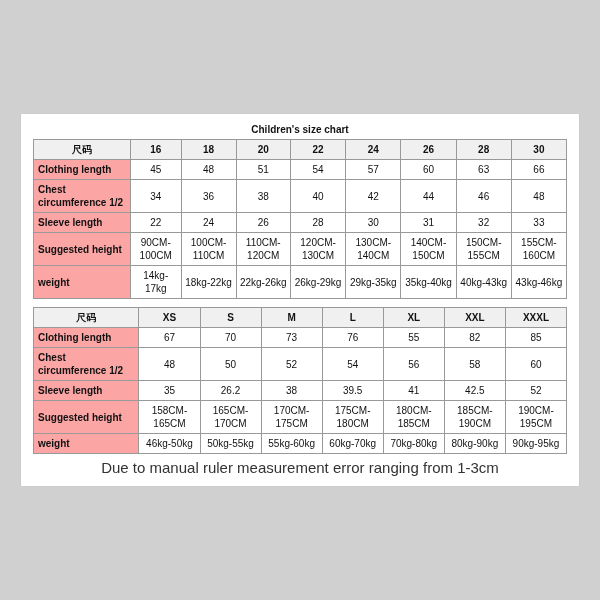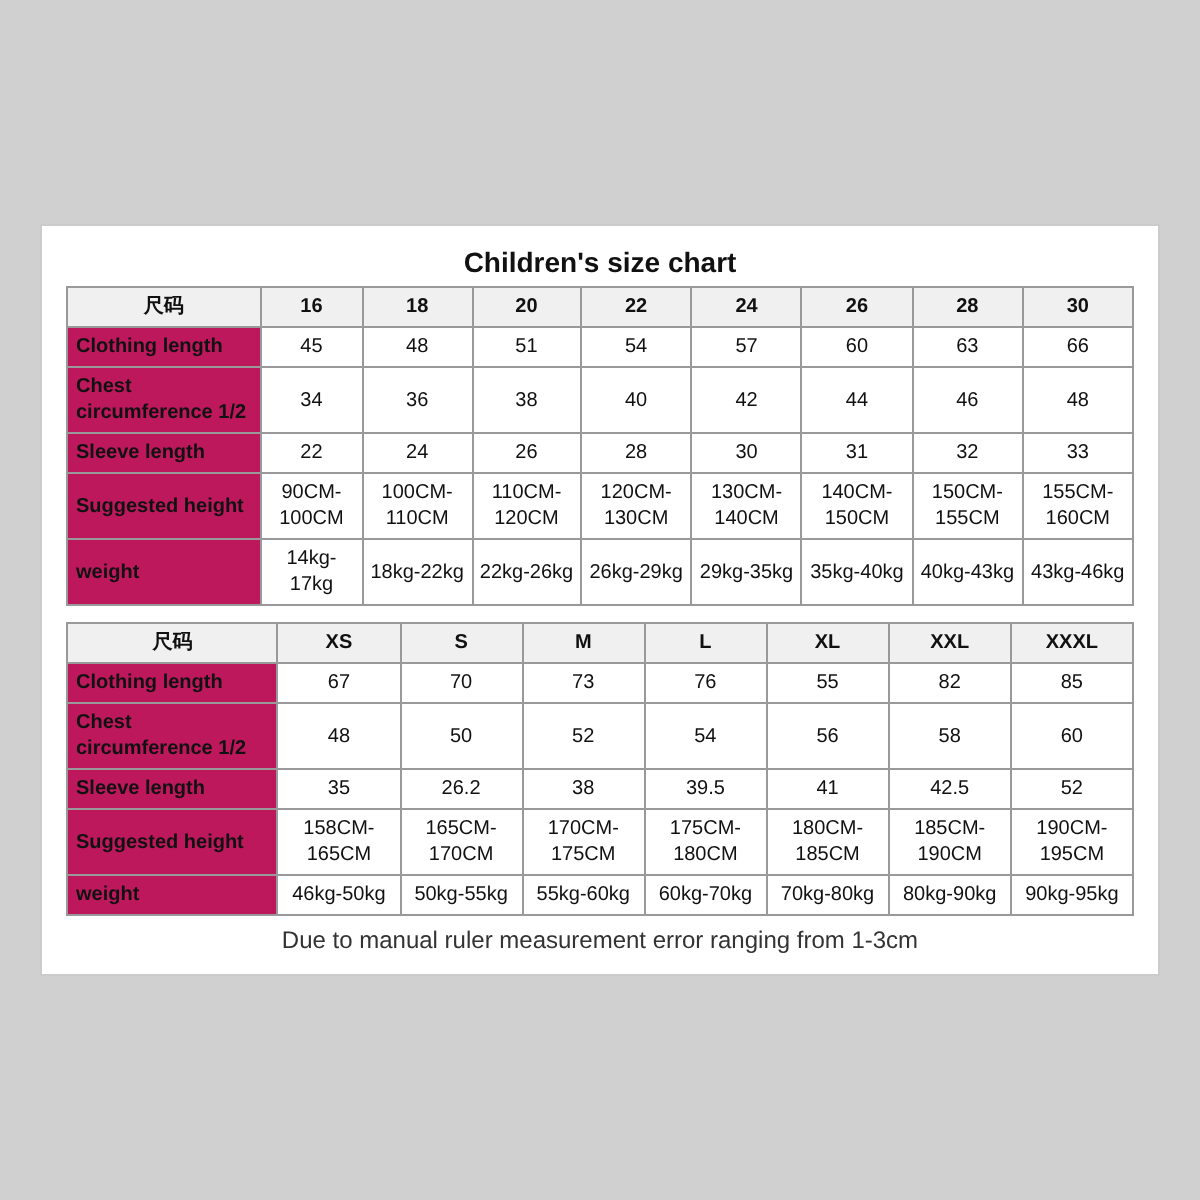--- a/index.html
+++ b/index.html
@@ -13,21 +13,21 @@
       font-family: Arial, sans-serif;
     }
     .chart-wrapper {
       background: #fff;
       border: 1px solid #ccc;
       padding: 10px 12px 10px 12px;
       width: 560px;
     }
     .section-title {
       text-align: center;
-      font-size: 14px;
+      font-size: 10px;
       font-weight: bold;
       margin-bottom: 4px;
       color: #111;
     }
     table {
       width: 100%;
       border-collapse: collapse;
       font-size: 10px;
       color: #111;
       border-radius: 18px;
@@ -39,28 +39,28 @@
       line-height: 1.3;
     }
     th {
       background: #f0f0f0;
       font-weight: bold;
     }
     .row-header {
       text-align: left;
       padding-left: 4px;
       font-weight: bold;
-      background: #be185d;
+      background: #fca5a5;
     }
     .spacer {
       height: 8px;
     }
     .note {
       text-align: center;
-      font-size: 12px;
+      font-size: 15px;
       color: #333;
       margin-top: 5px;
     }
   </style>
 </head>
 <body>
 
 <div class="chart-wrapper">
 
   <div class="section-title">Children's size chart</div>

